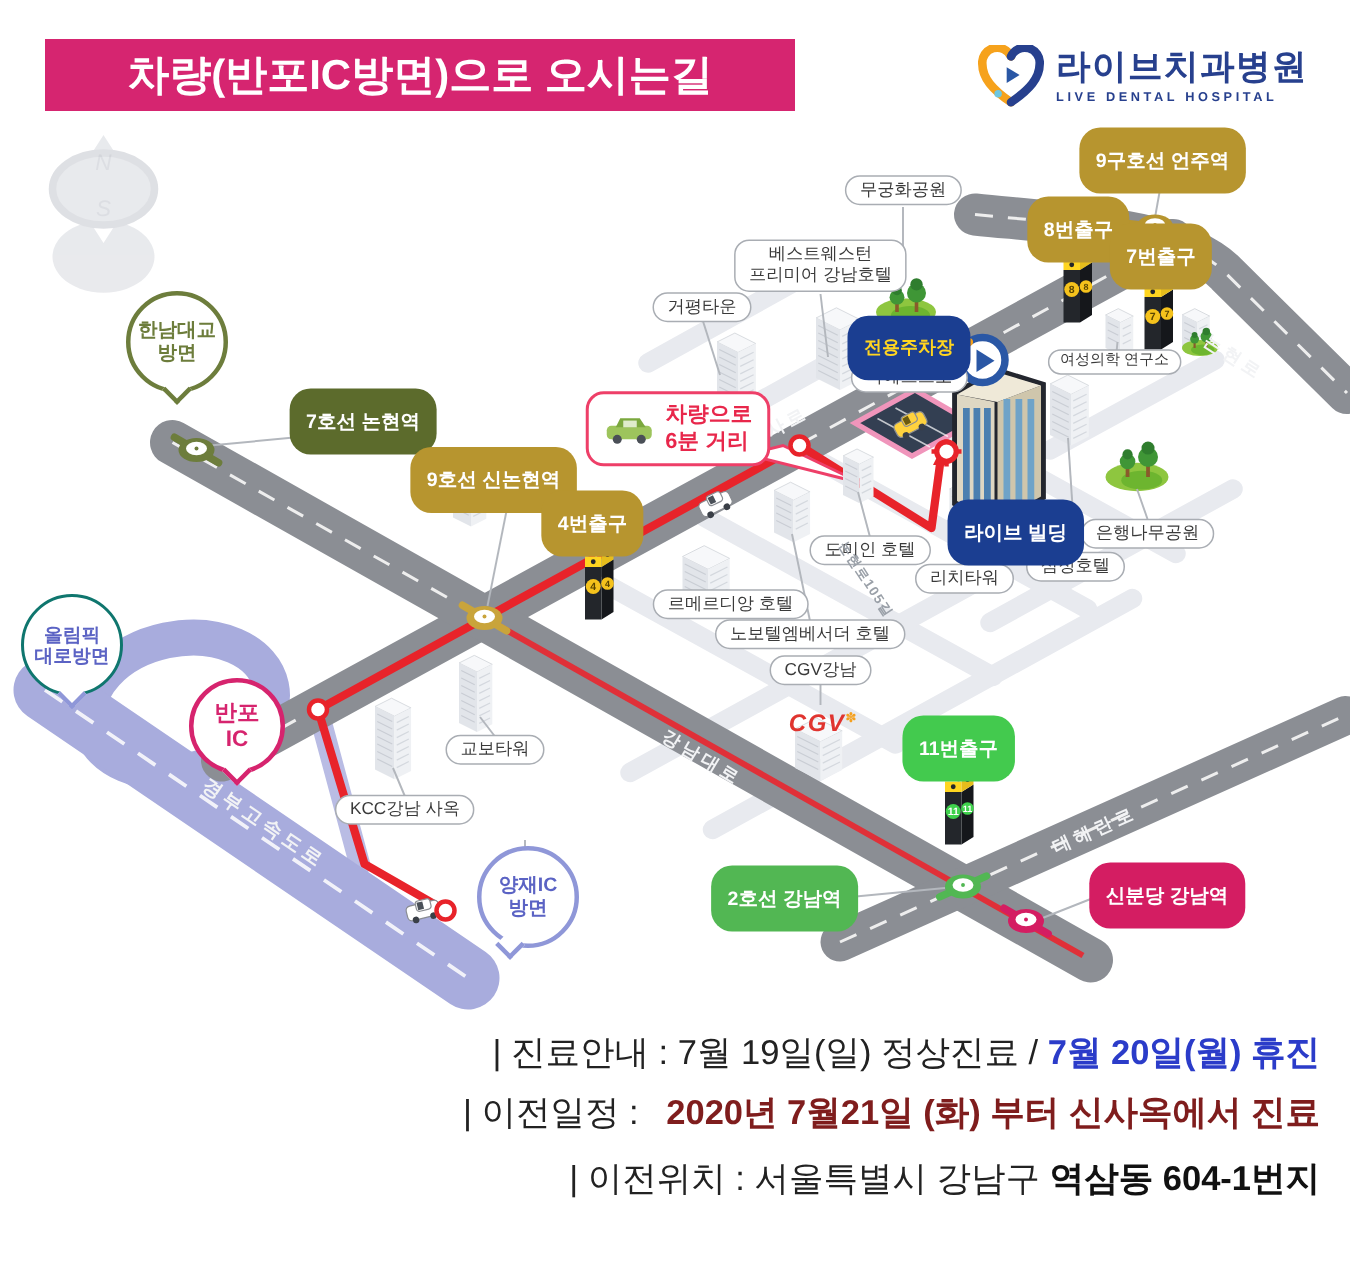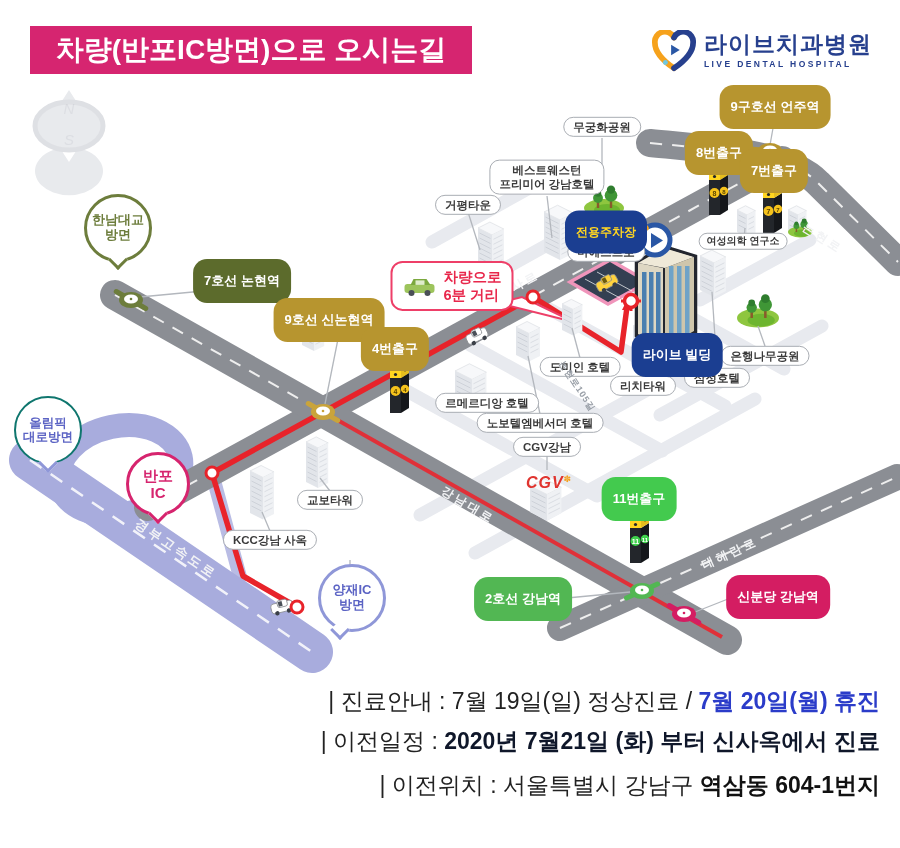--- a/index.html
+++ b/index.html
@@ -1,34 +1,34 @@
 <!DOCTYPE html>
 <html><head>
 <meta charset="utf-8">
 <style>
   html,body{margin:0;padding:0;background:#fff;}
   .page{position:relative;width:900px;height:848px;background:#fff;overflow:hidden;
         font-family:"Liberation Sans","DejaVu Sans",sans-serif;}
   
-  .titlebar{position:absolute;left:30px;top:26px;width:442px;height:48px;background:#d62570;
+  .titlebar{position:absolute;left:30px;top:26px;width:500px;height:48px;background:#d62570;
             color:#fff;font-size:28px;font-weight:bold;display:flex;align-items:center;justify-content:center;}
   .logo{position:absolute;right:28px;top:30px;display:flex;align-items:center;gap:8px;}
   .logo-text{display:flex;flex-direction:column;line-height:1;}
   .logo-name{color:#27408e;font-size:23px;font-weight:bold;letter-spacing:1px;}
   .logo-sub{color:#27408e;font-size:8.5px;font-weight:bold;letter-spacing:2.4px;margin-top:4px;}
   
   .compass{position:absolute;left:32px;top:88px;width:74px;height:72px;color:#c3c6cc;}
   .compass .n,.compass .s{position:absolute;left:50%;transform:translateX(-50%);font-size:15px;font-style:italic;}
   .compass .n{top:12px}.compass .s{bottom:12px}
   
   svg#map{position:absolute;left:0;top:0;z-index:1;}
   .lbls{position:absolute;left:0;top:0;width:900px;height:848px;z-index:2;pointer-events:none;}
   .lbls>*{pointer-events:auto;}
   .bubble{position:absolute;transform:translate(-50%,-50%);background:#fff;border:1.5px solid #a9adb3;
-          border-radius:10px;padding:2px 9px;font-size:11.5px;font-weight:bold;color:#3a3a3a;
+          border-radius:10px;padding:2px 9px;font-size:11.5px;font-weight:normal;color:#3a3a3a;
           white-space:nowrap;text-align:center;line-height:1.25;}
   .bubble.sm{font-size:10px;padding:1px 7px;}
   .badge{position:absolute;transform:translate(-50%,-50%);border-radius:14px;padding:13px 11px;
          font-size:13px;font-weight:bold;color:#fff;white-space:nowrap;text-align:right;}
   .badge.gold{background:#b7952f;} .badge.olive{background:#5c6b2c;}
   .badge.navy{background:#1b3e91;} .badge.navy.ytext{color:#ffd520;font-size:12px;}
   .badge.green{background:#52b753;} .badge.bgreen{background:#43ca4e;}
   .badge.pink{background:#d41d62;}
   .roadlbl{position:absolute;transform-origin:center;color:#f2f3f5;font-size:12px;font-weight:bold;
            letter-spacing:3px;white-space:nowrap;}
@@ -40,21 +40,21 @@
   .balloon.tl:after{left:30%;}
   .routebox{position:absolute;transform:translate(-50%,-50%);background:#fff;border:2.5px solid #ee3f68;
             border-radius:12px;padding:5px 10px;display:flex;align-items:center;gap:7px;}
   .routebox .txt{color:#e8274b;font-weight:bold;font-size:14.5px;line-height:1.25;white-space:nowrap;}
   .cgvlogo{position:absolute;transform:translate(-50%,-50%);color:#e0342f;font-weight:800;font-style:italic;
            font-size:16px;letter-spacing:1px;}
   .cgvlogo sup{color:#f5a01e;font-size:9px;}
   
   .notice{position:absolute;left:30px;top:682px;width:850px;font-size:23px;color:#222;line-height:1.72;font-weight:500;text-align:right;}
   .notice .blue{color:#2b3cc9;font-weight:bold;}
-  .notice .pink{color:#0f172a;font-weight:bold;}
+  .notice .pink{color:#7f1d1d;font-weight:bold;margin-left:12px;}
   .notice b{font-weight:bold;color:#111;}
   .notice .indent{padding-left:116px;}
 </style>
 </head>
 <body>
 <div class="page">
 
 <svg id="map" width="900" height="848" viewBox="0 0 900 848">
 
   <g stroke="#e8eaef" stroke-width="13" stroke-linecap="round">

